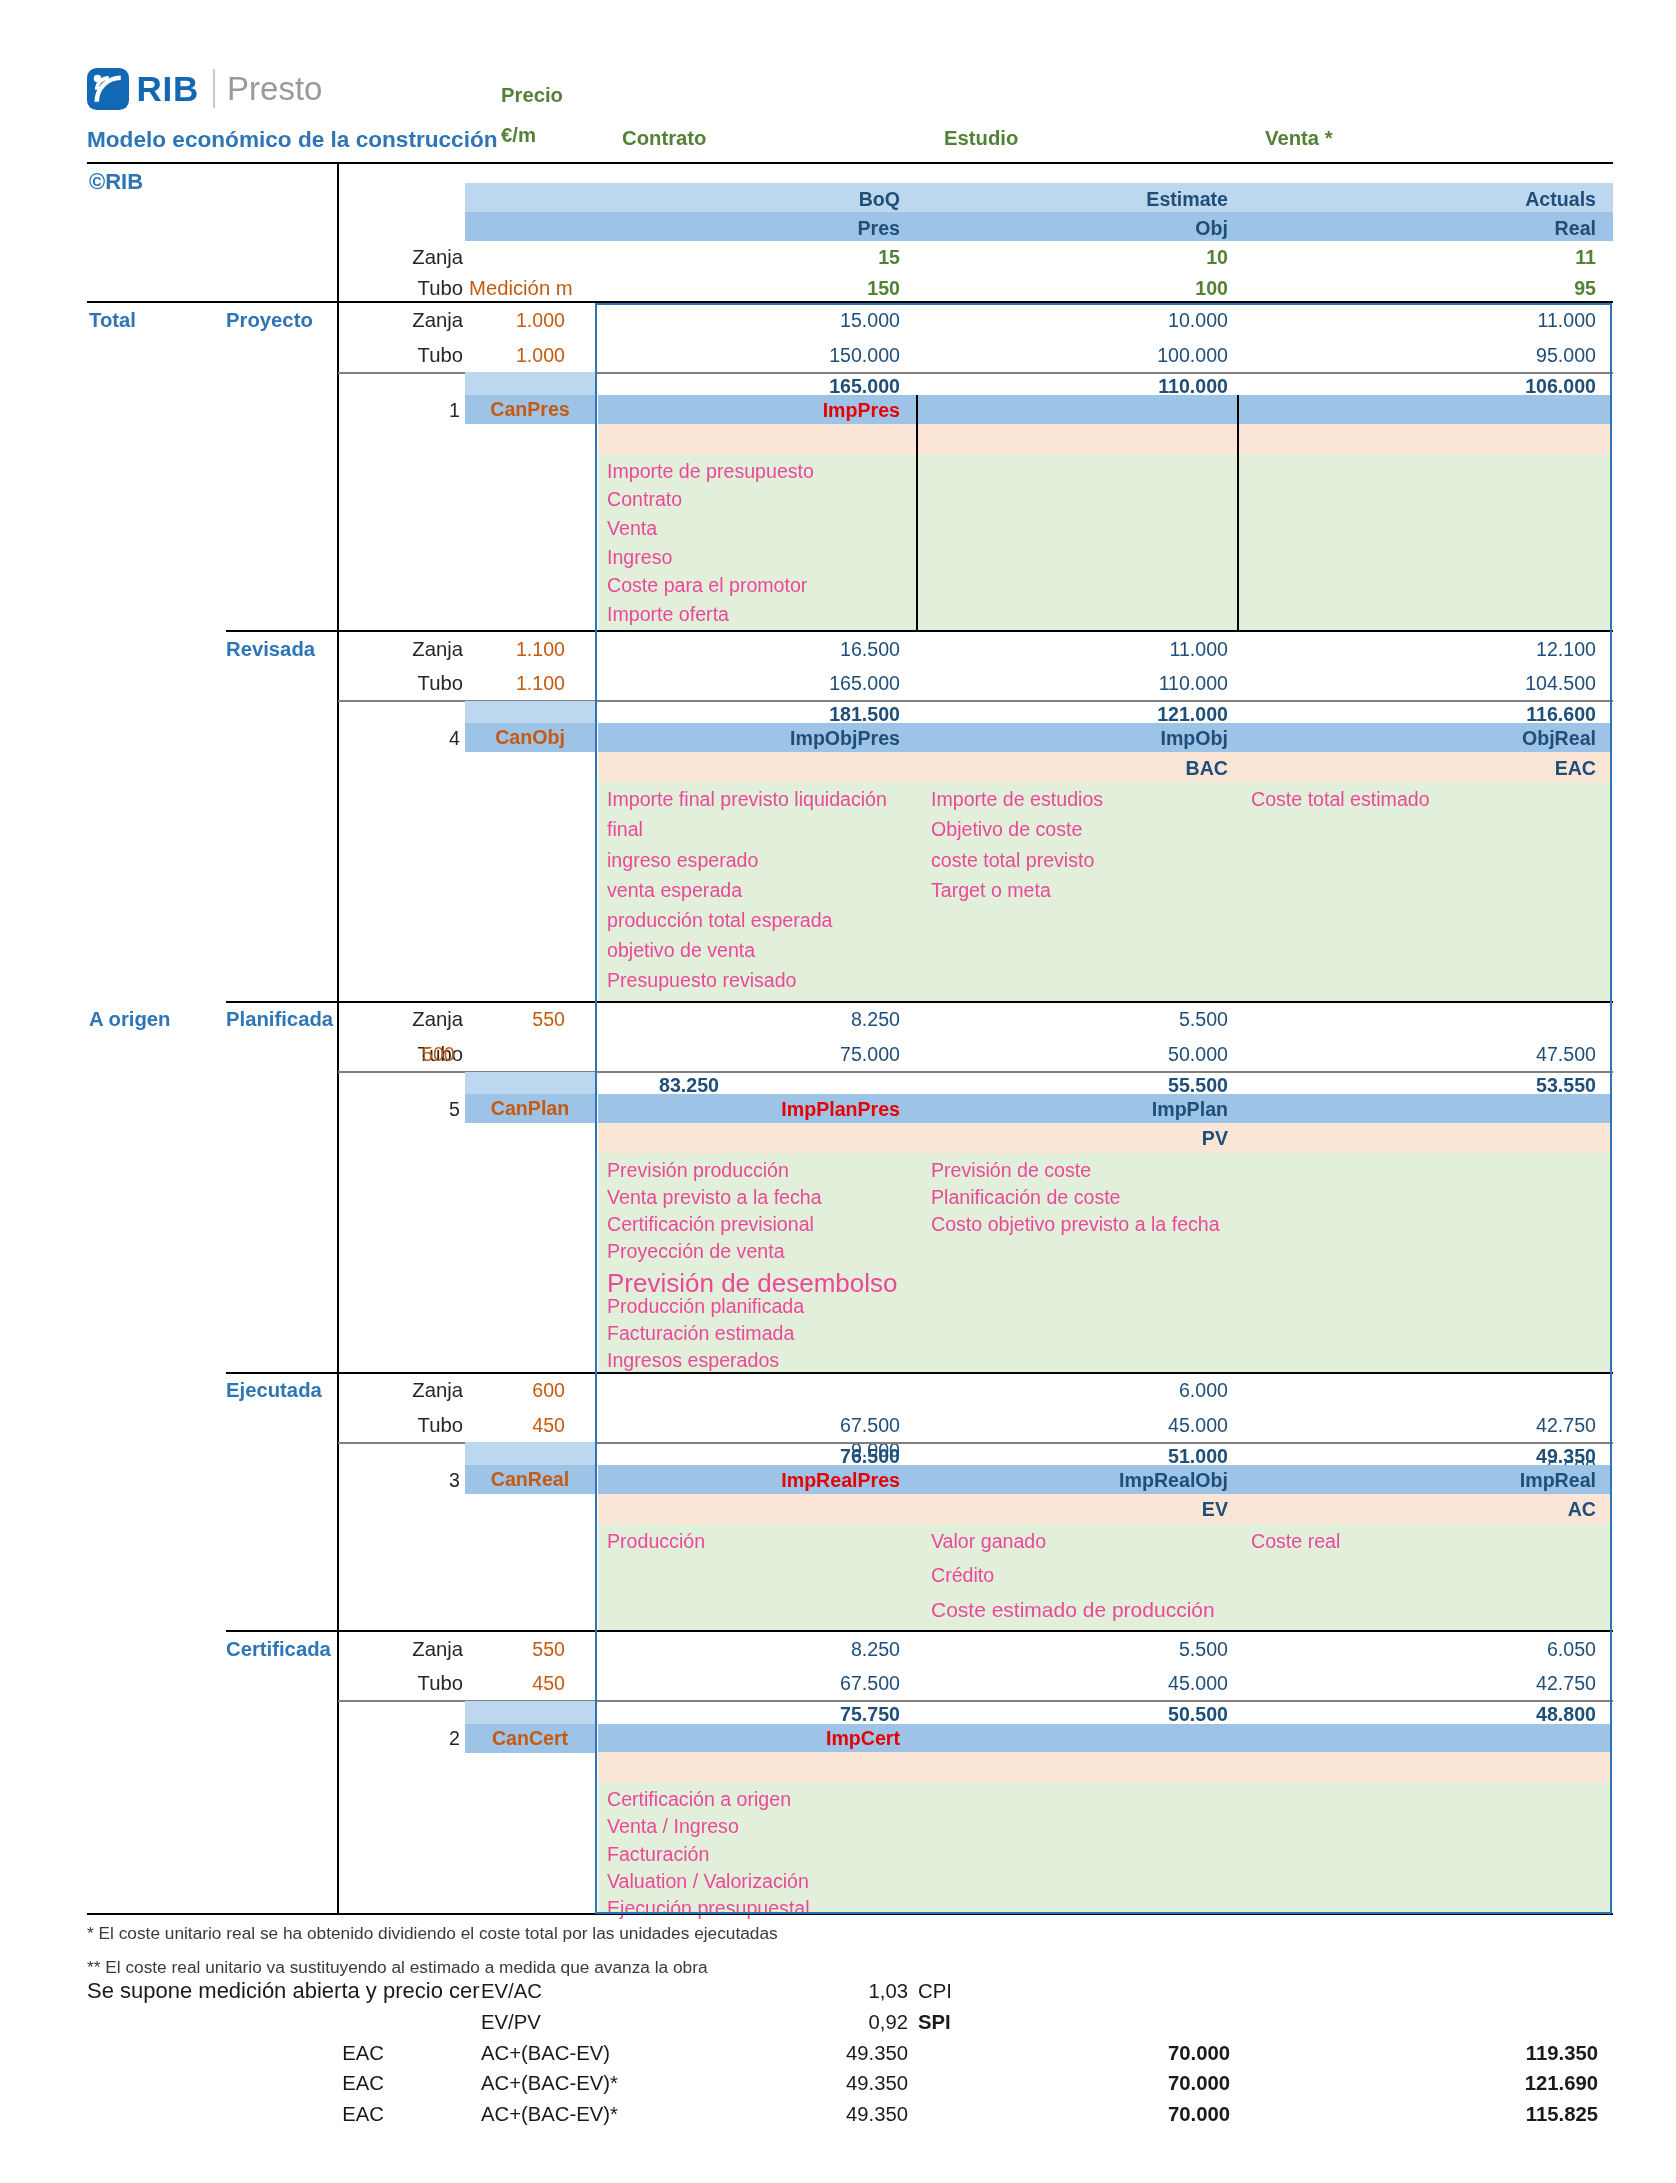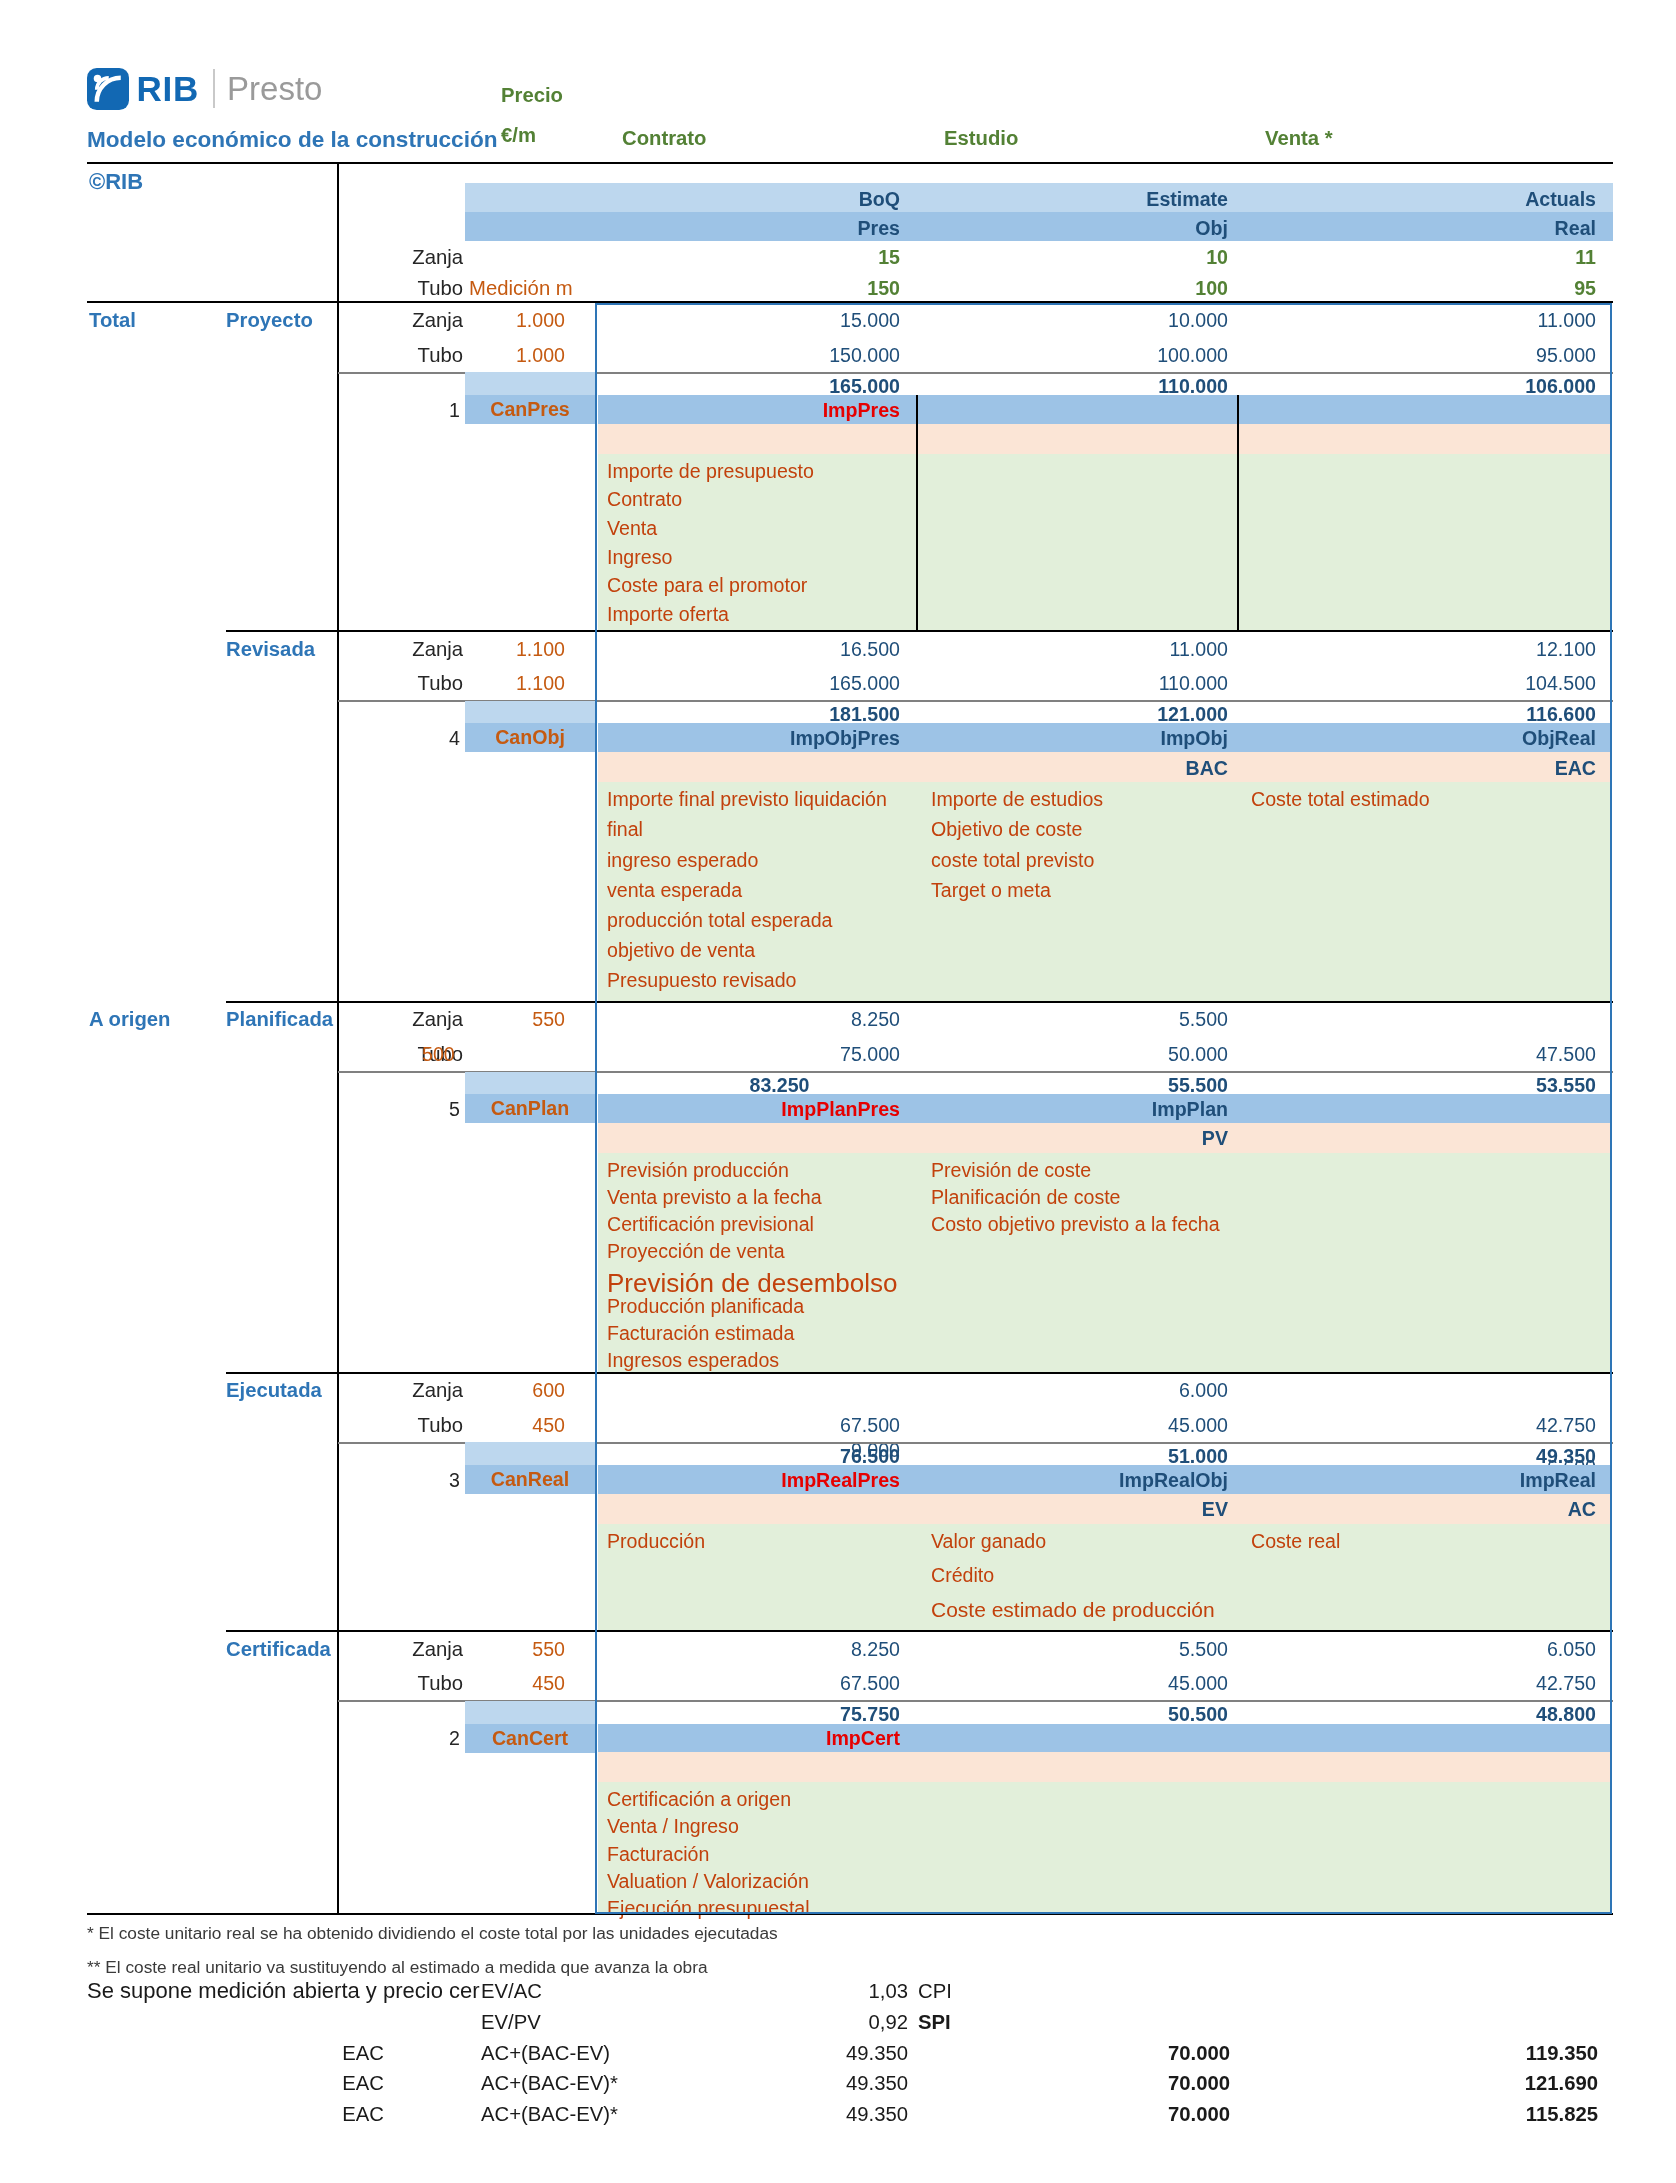--- a/index.html
+++ b/index.html
@@ -3,21 +3,21 @@
 <meta charset="utf-8">
 <style>
   html,body{margin:0;padding:0;background:#fff;}
   #page{position:relative;width:1677px;height:2183px;background:#ffffff;
         font-family:"Liberation Sans", sans-serif;overflow:hidden;}
   .abs{position:absolute;white-space:nowrap;}
   .navy{color:#1F4E79;}
   .blue{color:#2E75B6;font-weight:bold;}
   .green{color:#538135;font-weight:bold;}
   .orange{color:#C55A11;}
-  .teal{color:#c2410c;text-align:right;}
+  .teal{color:#ec4899;text-align:right;}
   .lbl{font-size:20.3px;color:#262626;}
   #logo-row{position:absolute;left:87px;top:66px;height:45px;display:flex;align-items:center;}
   #logo-row .ribtxt{font-size:35px;font-weight:bold;color:#1268B3;margin-left:7.5px;letter-spacing:0.8px;}
   #logo-row .sep{width:2.3px;height:39px;background:#C9C9C9;margin:0 12px 0 13.6px;}
   #logo-row .presto{font-size:33px;color:#9A9A9A;}
 </style>
 </head>
 <body>
 
 <div id="page">
@@ -143,21 +143,21 @@
     <div class="abs orange" style="left: 422px; top: 1008px; width: 143px; text-align: right; font-size: 19.6px;">550</div>
     <div class="abs navy" style="left: 659px; top: 1008px; width: 241px; text-align: right; font-size: 19.6px;">8.250</div>
     <div class="abs navy" style="left: 987px; top: 1008px; width: 241px; text-align: right; font-size: 19.6px;">5.500</div>
     <div class="abs lbl" style="left: 338px; top: 1043px; width: 125px; text-align: right;">Tubo</div>
     <div class="abs orange" style="left: 422px; top: 1043px; width: 143px; text-align: left; font-size: 19.6px;">500</div>
     <div class="abs navy" style="left: 659px; top: 1043px; width: 241px; text-align: right; font-size: 19.6px;">75.000</div>
     <div class="abs navy" style="left: 987px; top: 1043px; width: 241px; text-align: right; font-size: 19.6px;">50.000</div>
     <div class="abs navy" style="left: 1355px; top: 1043px; width: 241px; text-align: right; font-size: 19.6px;">47.500</div>
     <div style="position: absolute; left: 338px; top: 1071px; width: 1275px; height: 1.5px; background: rgb(128, 128, 128);"></div>
     <div style="position: absolute; left: 465px; top: 1072px; width: 130px; height: 22.6px; background: rgb(189, 215, 238);"></div>
-    <div class="abs navy" style="left: 659px; top: 1074px; width: 241px; text-align: center; font-size: 19.6px; font-weight: bold;">83.250</div>
+    <div class="abs navy" style="left: 659px; top: 1074px; width: 241px; text-align: left; font-size: 19.6px; font-weight: bold;">83.250</div>
     <div class="abs navy" style="left: 987px; top: 1074px; width: 241px; text-align: right; font-size: 19.6px; font-weight: bold;">55.500</div>
     <div class="abs navy" style="left: 1355px; top: 1074px; width: 241px; text-align: right; font-size: 19.6px; font-weight: bold;">53.550</div>
     <div class="abs" style="left: 347px; top: 1098px; width: 113px; text-align: right; font-size: 19.6px; color: rgb(38, 38, 38);">5</div>
     <div style="position: absolute; left: 465px; top: 1094px; width: 130px; height: 29px; background: rgb(157, 195, 230);"></div>
     <div class="abs orange" style="left: 465px; top: 1094px; width: 130px; text-align: center; line-height: 29px; font-size: 19.6px; font-weight: bold;">CanPlan</div>
     <div style="position: absolute; left: 598px; top: 1094px; width: 1013px; height: 29px; background: rgb(157, 195, 230);"></div>
     <div class="abs" style="left: 659px; top: 1098px; width: 241px; text-align: right; font-size: 19.6px; font-weight: bold; color: rgb(230, 0, 0);">ImpPlanPres</div>
     <div class="abs" style="left: 987px; top: 1098px; width: 241px; text-align: right; font-size: 19.6px; font-weight: bold; color: rgb(31, 78, 121);">ImpPlan</div>
     <div style="position: absolute; left: 598px; top: 1123px; width: 1013px; height: 30px; background: rgb(251, 229, 214);"></div>
     <div class="abs navy" style="left: 987px; top: 1127px; width: 241px; text-align: right; font-size: 19.6px; font-weight: bold;">PV</div>

